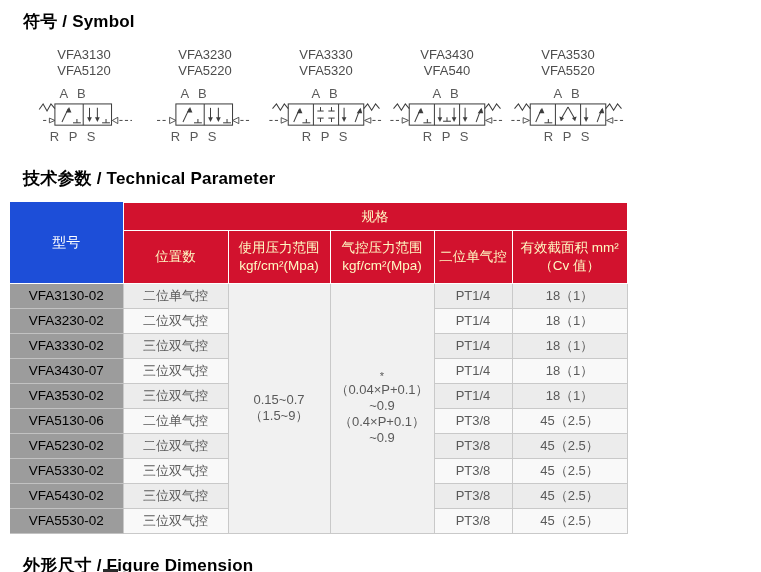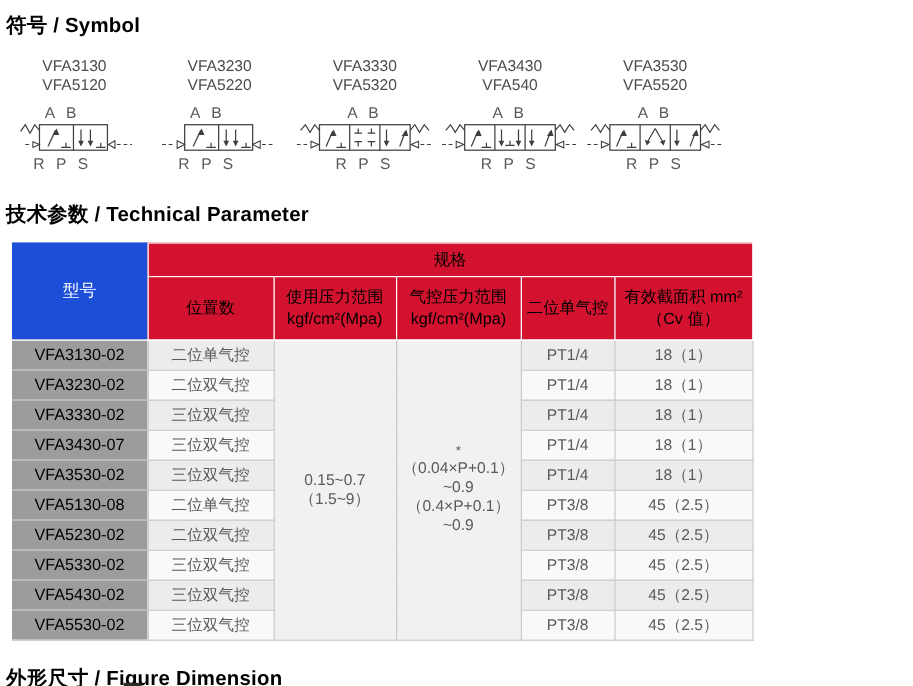--- a/index.html
+++ b/index.html
@@ -5,27 +5,27 @@
   html,body{margin:0;padding:0;background:#ffffff;}
   body{
     width:761px;height:572px;position:relative;overflow:hidden;
     font-family:"Liberation Sans","DejaVu Sans",sans-serif;
     -webkit-font-smoothing:antialiased;
   }
   .page{position:absolute;left:0;top:0;width:761px;height:572px;}
 
   .sec-title{
     font-size:17px;font-weight:bold;color:#000;
-    margin:0;padding:10px 0 0 5px;letter-spacing:0.2px;
+    margin:0;padding:10px 0 0 23px;letter-spacing:0.2px;
   }
 
   
   .symbols-row{
     display:flex;gap:1px;align-items:center;
-    padding:14px 0 0 2px;width:610px;
+    padding:14px 0 0 24px;width:610px;
   }
   .symbol-card{width:120px;text-align:center;color:#4a4a4a;}
   .symbol-card .models{font-size:13px;line-height:16px;color:#4c4c4c;}
   .ports{font-size:13px;color:#5a5a5a;letter-spacing:3px;line-height:13px;}
   .ports.top{margin-top:8px;}
   .ports.shift{transform:translateX(-10px);}
   .symbol-card svg{display:block;margin:0 auto;}
   .stk{stroke:#3e3e3e;stroke-width:1.3;fill:none;}
   .fil{fill:#3e3e3e;stroke:none;}
   .opn{fill:#ffffff;stroke:#3e3e3e;stroke-width:1.1;}
@@ -35,21 +35,21 @@
   table.param-table{
     border-collapse:collapse;margin:12px 0 0 10px;width:617px;
     table-layout:fixed;
   }
   .param-table td{padding:0;text-align:center;vertical-align:middle;}
   td.model-hdr{
     background:#1d4ed8;color:#fff;font-size:14px;
     border-right:1px solid #fff;border-bottom:1px solid #fff;
   }
   td.red{
-    background:#d2122e;color:#000000;font-size:13.5px;line-height:1.3;
+    background:#d2122e;color:#fef9c3;font-size:13.5px;line-height:1.3;
     border:1px solid #fff;
   }
   tr.hdr1 td{height:27px;}
   tr.hdr2 td{height:52px;}
   tr.brow td{height:24px;}
   td.model{
     background:#9c9c9c;color:#000000;font-size:13.5px;
     border-bottom:1px solid #c2c2c2;border-right:1px solid #c9c9c9;
   }
   td.cell{
@@ -302,21 +302,21 @@
         <td class="cell">PT1/4</td>
         <td class="cell">18（1）</td>
       </tr>
       <tr class="brow odd">
         <td class="model">VFA3530-02</td>
         <td class="cell">三位双气控</td>
         <td class="cell">PT1/4</td>
         <td class="cell">18（1）</td>
       </tr>
       <tr class="brow even">
-        <td class="model">VFA5130-08</td>
+        <td class="model">VFA5130-06</td>
         <td class="cell">二位单气控</td>
         <td class="cell">PT3/8</td>
         <td class="cell">45（2.5）</td>
       </tr>
       <tr class="brow odd">
         <td class="model">VFA5230-02</td>
         <td class="cell">二位双气控</td>
         <td class="cell">PT3/8</td>
         <td class="cell">45（2.5）</td>
       </tr>

